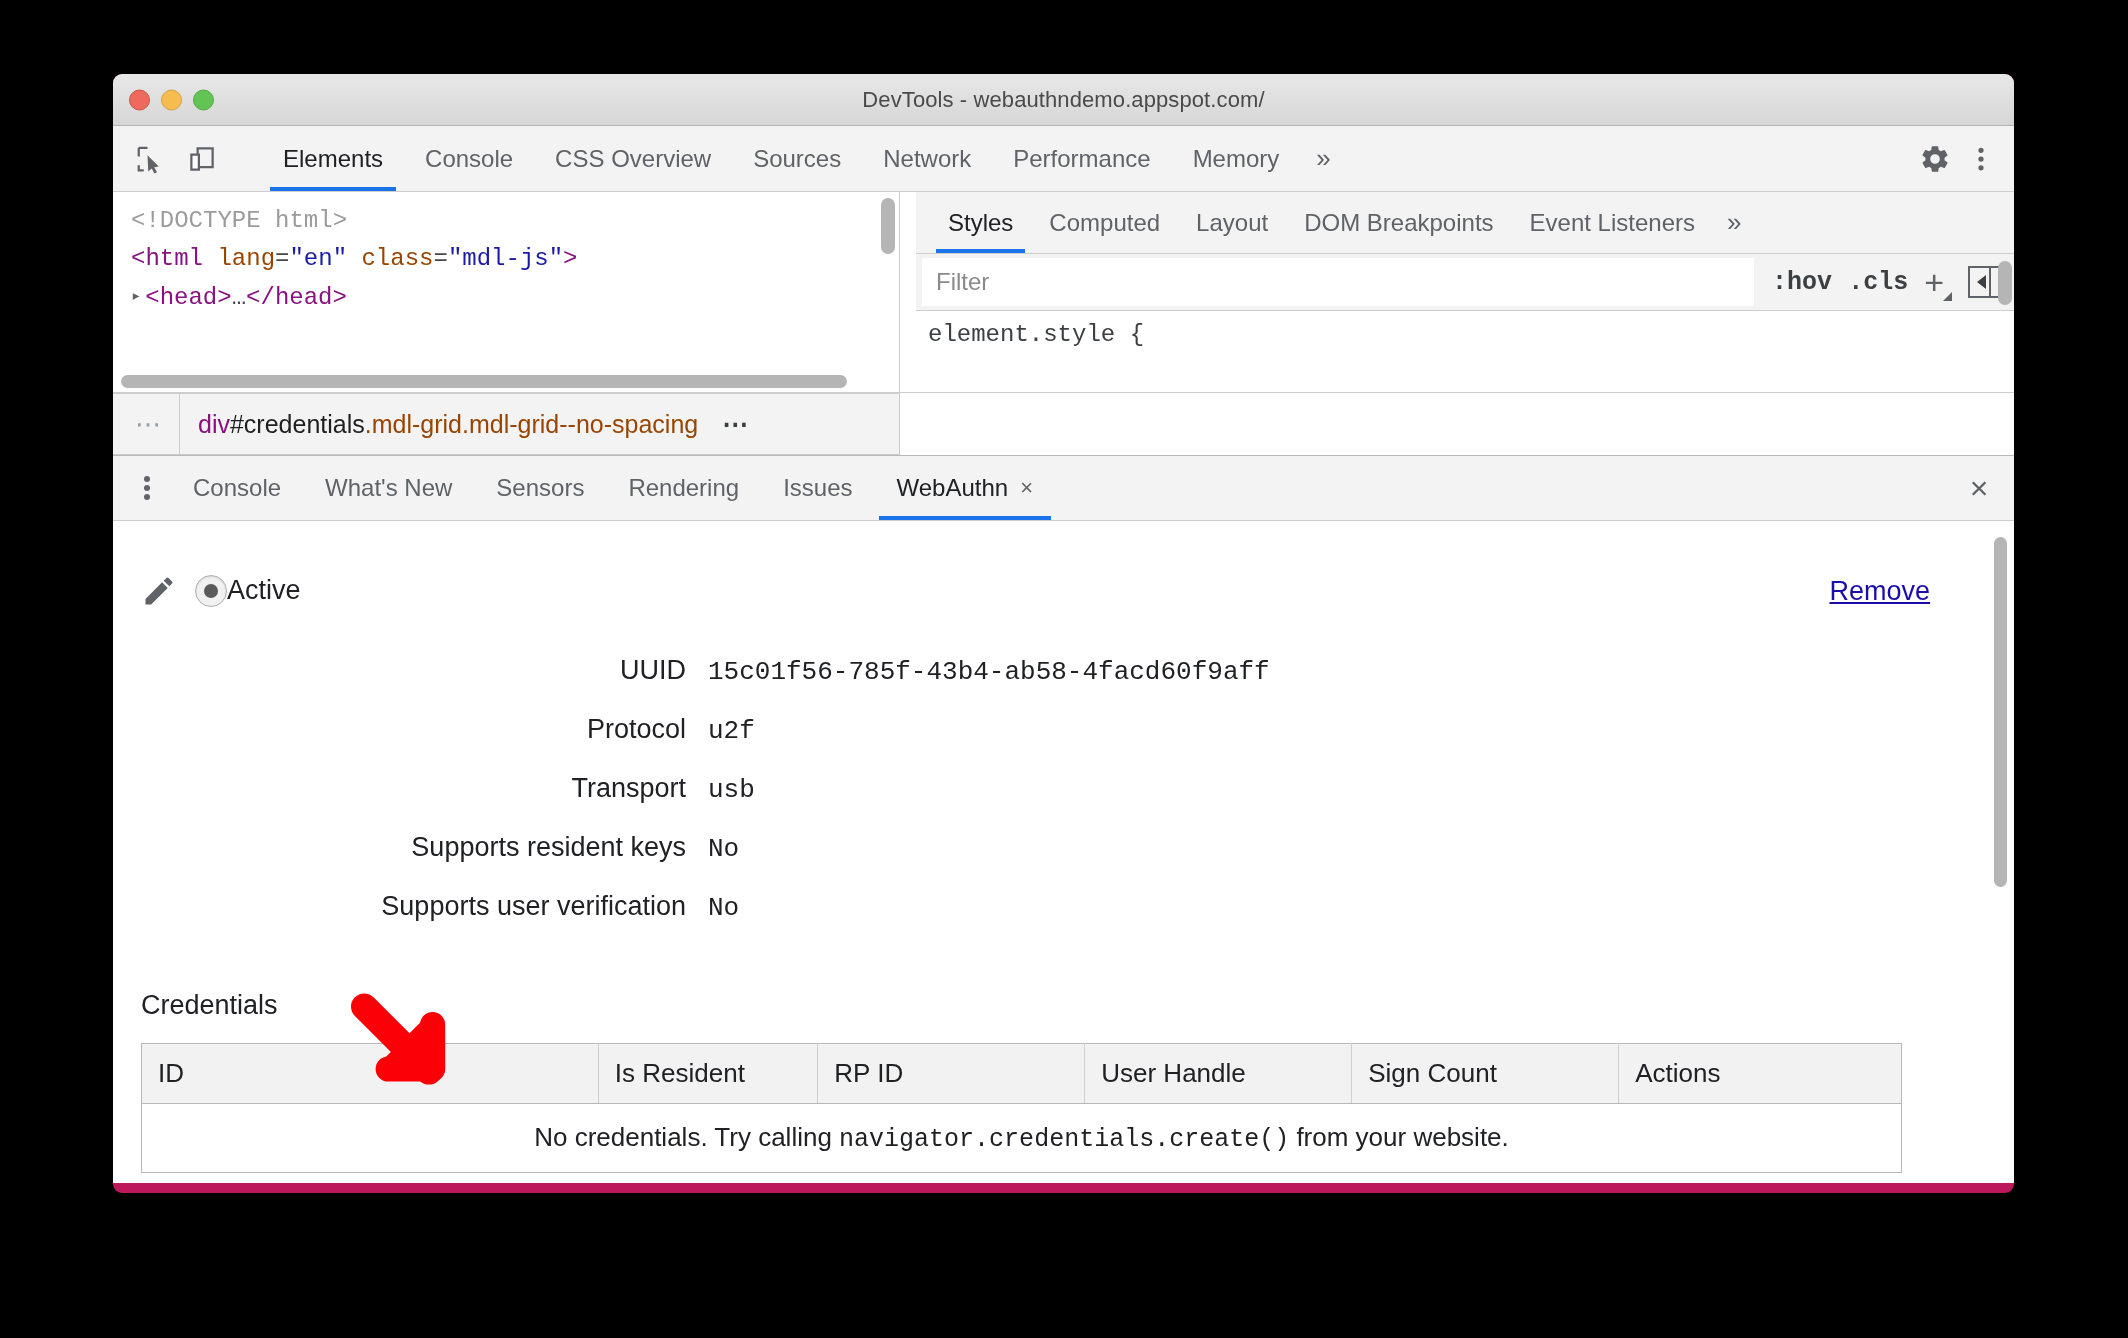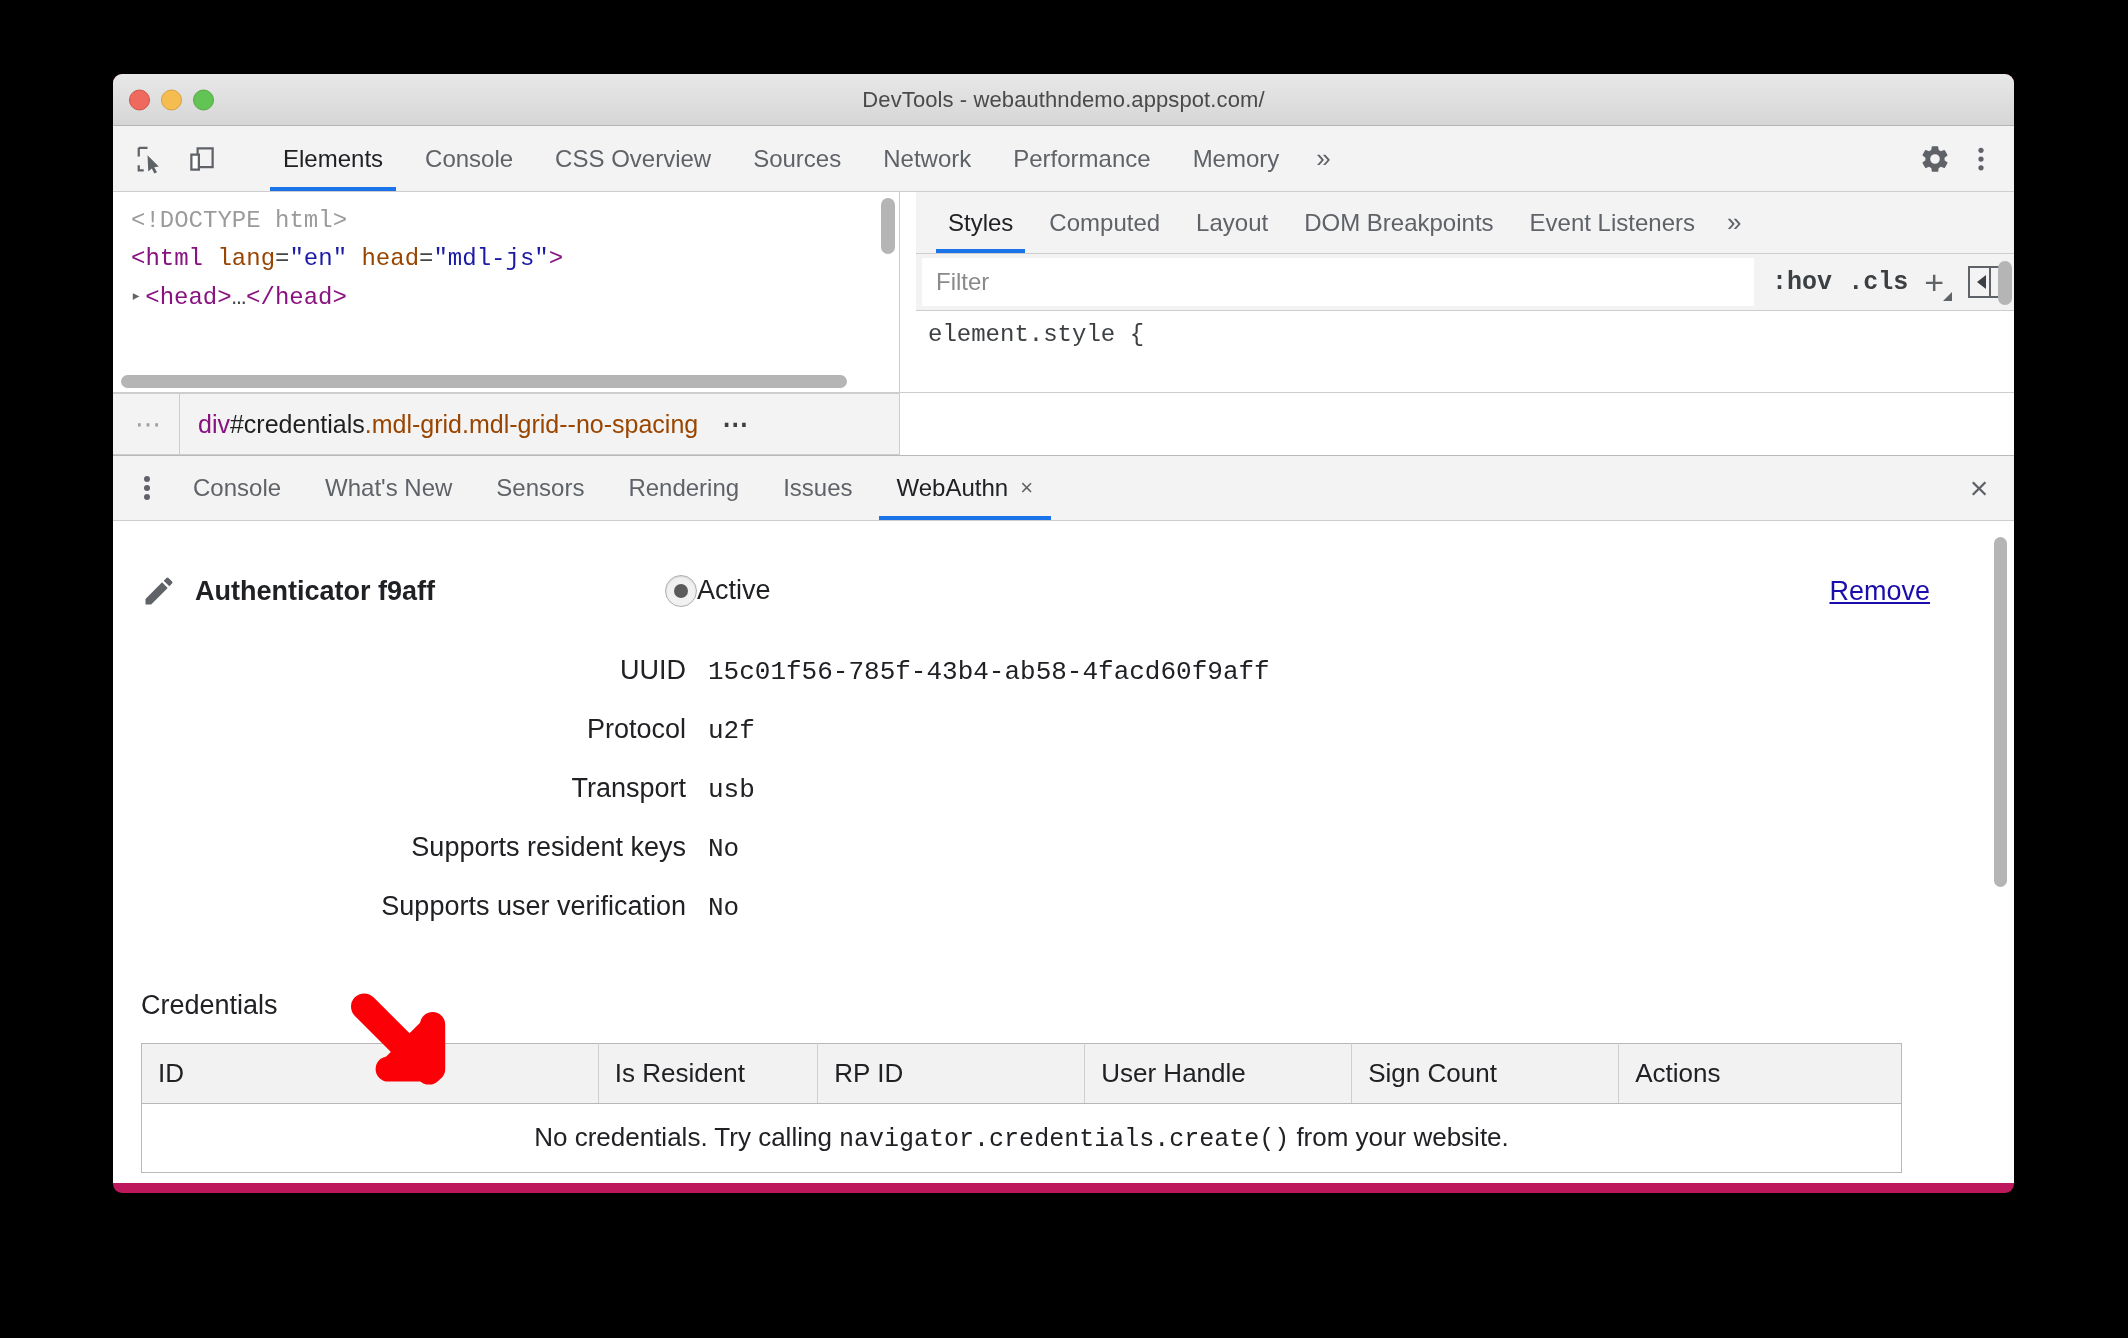--- a/index.html
+++ b/index.html
@@ -627,21 +627,21 @@
     </div>
 
     <div id="split-row">
 
       <div id="elements-pane">
         <div class="dom-tree">
           <div class="dom-line">
             <span class="tok-doctype">&lt;!DOCTYPE html&gt;</span>
           </div>
           <div class="dom-line">
-            <span class="tok-tag">&lt;html </span><span class="tok-attr">lang</span><span class="tok-punct">=</span><span class="tok-value">"en"</span><span class="tok-attr"> head</span><span class="tok-punct">=</span><span class="tok-value">"mdl-js"</span><span class="tok-tag">&gt;</span>
+            <span class="tok-tag">&lt;html </span><span class="tok-attr">lang</span><span class="tok-punct">=</span><span class="tok-value">"en"</span><span class="tok-attr"> class</span><span class="tok-punct">=</span><span class="tok-value">"mdl-js"</span><span class="tok-tag">&gt;</span>
           </div>
           <div class="dom-line">
             <span class="arrow-toggle">▸</span><span class="tok-tag">&lt;head&gt;</span><span class="tok-dots">…</span><span class="tok-tag">&lt;/head&gt;</span>
           </div>
         </div>
         <div class="v-scrollbar">
           <div class="thumb"></div>
         </div>
         <div class="h-scrollbar">
           <div class="thumb"></div>
@@ -732,21 +732,20 @@
 
     <div id="webauthn-panel">
       <div class="panel-scroll"></div>
 
       <div class="auth-header">
         <span class="pencil-icon">
           <svg width="36" height="36" viewBox="0 0 24 24">
             <path fill="#5f6368" d="M3 17.25V21h3.75L17.8 9.94l-3.75-3.75L3 17.25zM20.7 7.04a1 1 0 000-1.41l-2.34-2.34a1 1 0 00-1.41 0l-1.83 1.83 3.75 3.75 1.83-1.83z"></path>
           </svg>
         </span>
-        <span class="auth-title">Authenticator f9aff</span>
         <span class="radio-wrap">
           <span class="radio">
               <span class="inner"></span>
             </span>
           <span class="radio-label">Active</span>
         </span>
         <a class="remove-link" href="#">Remove</a>
       </div>
 
       <div class="field-list">

